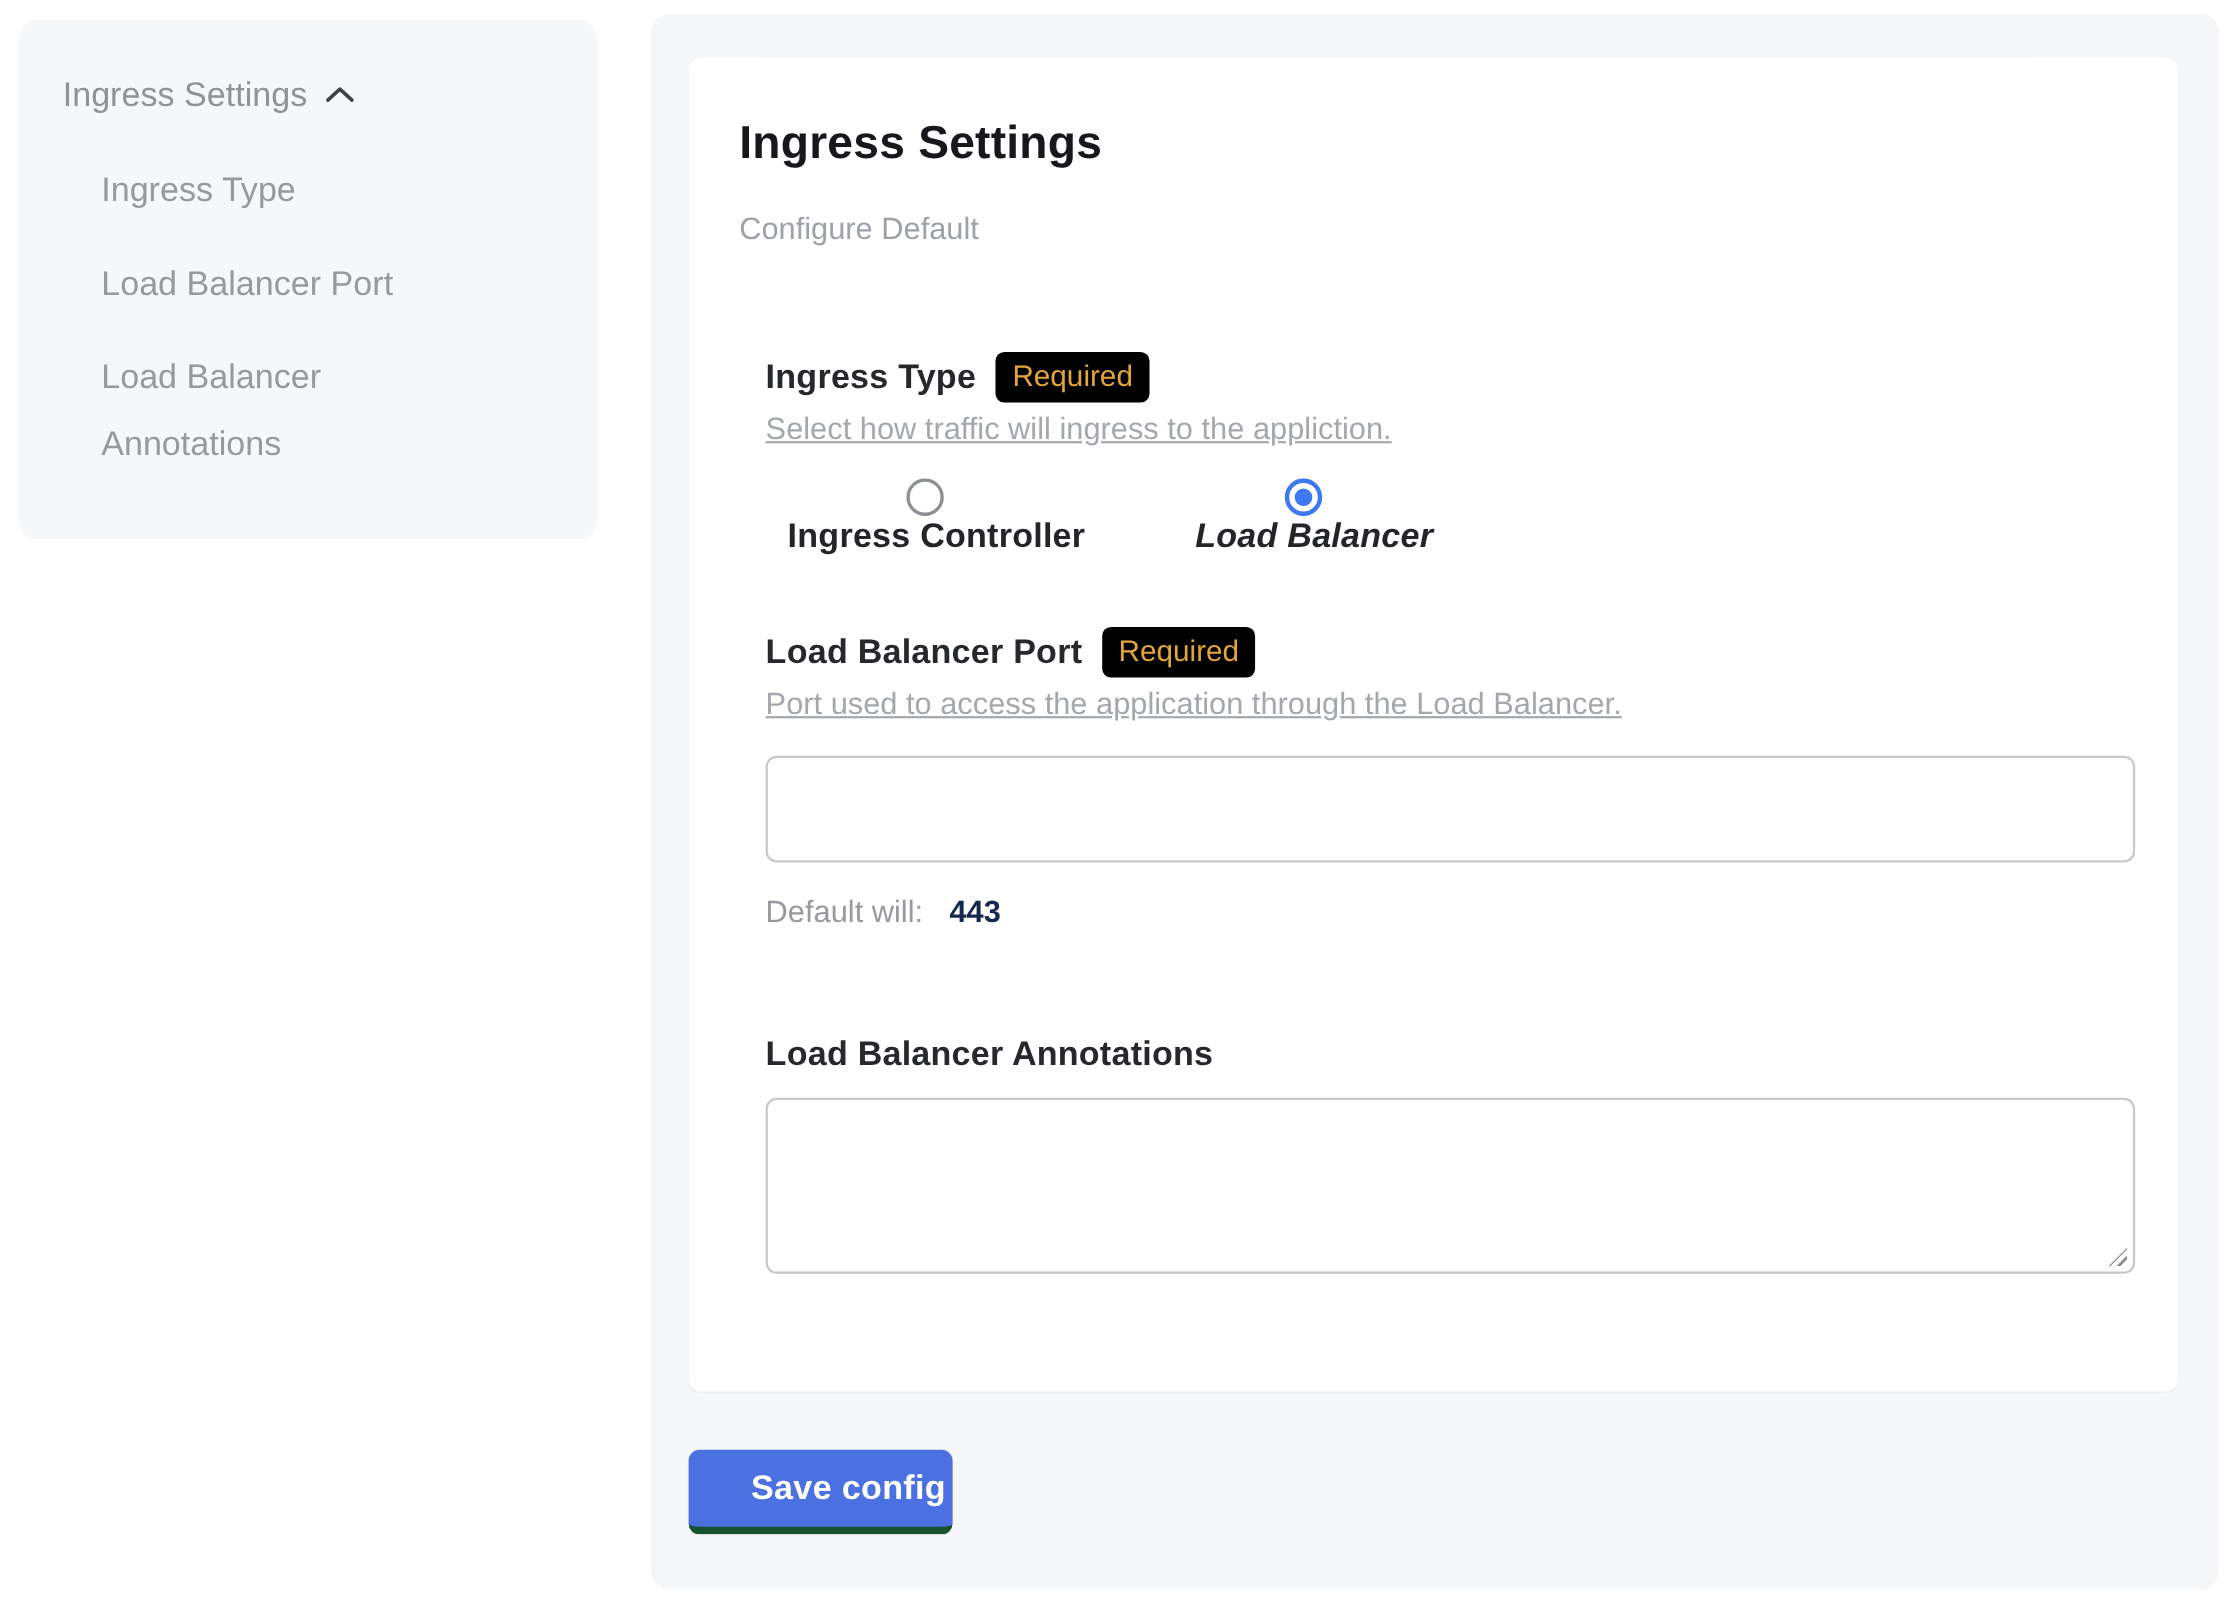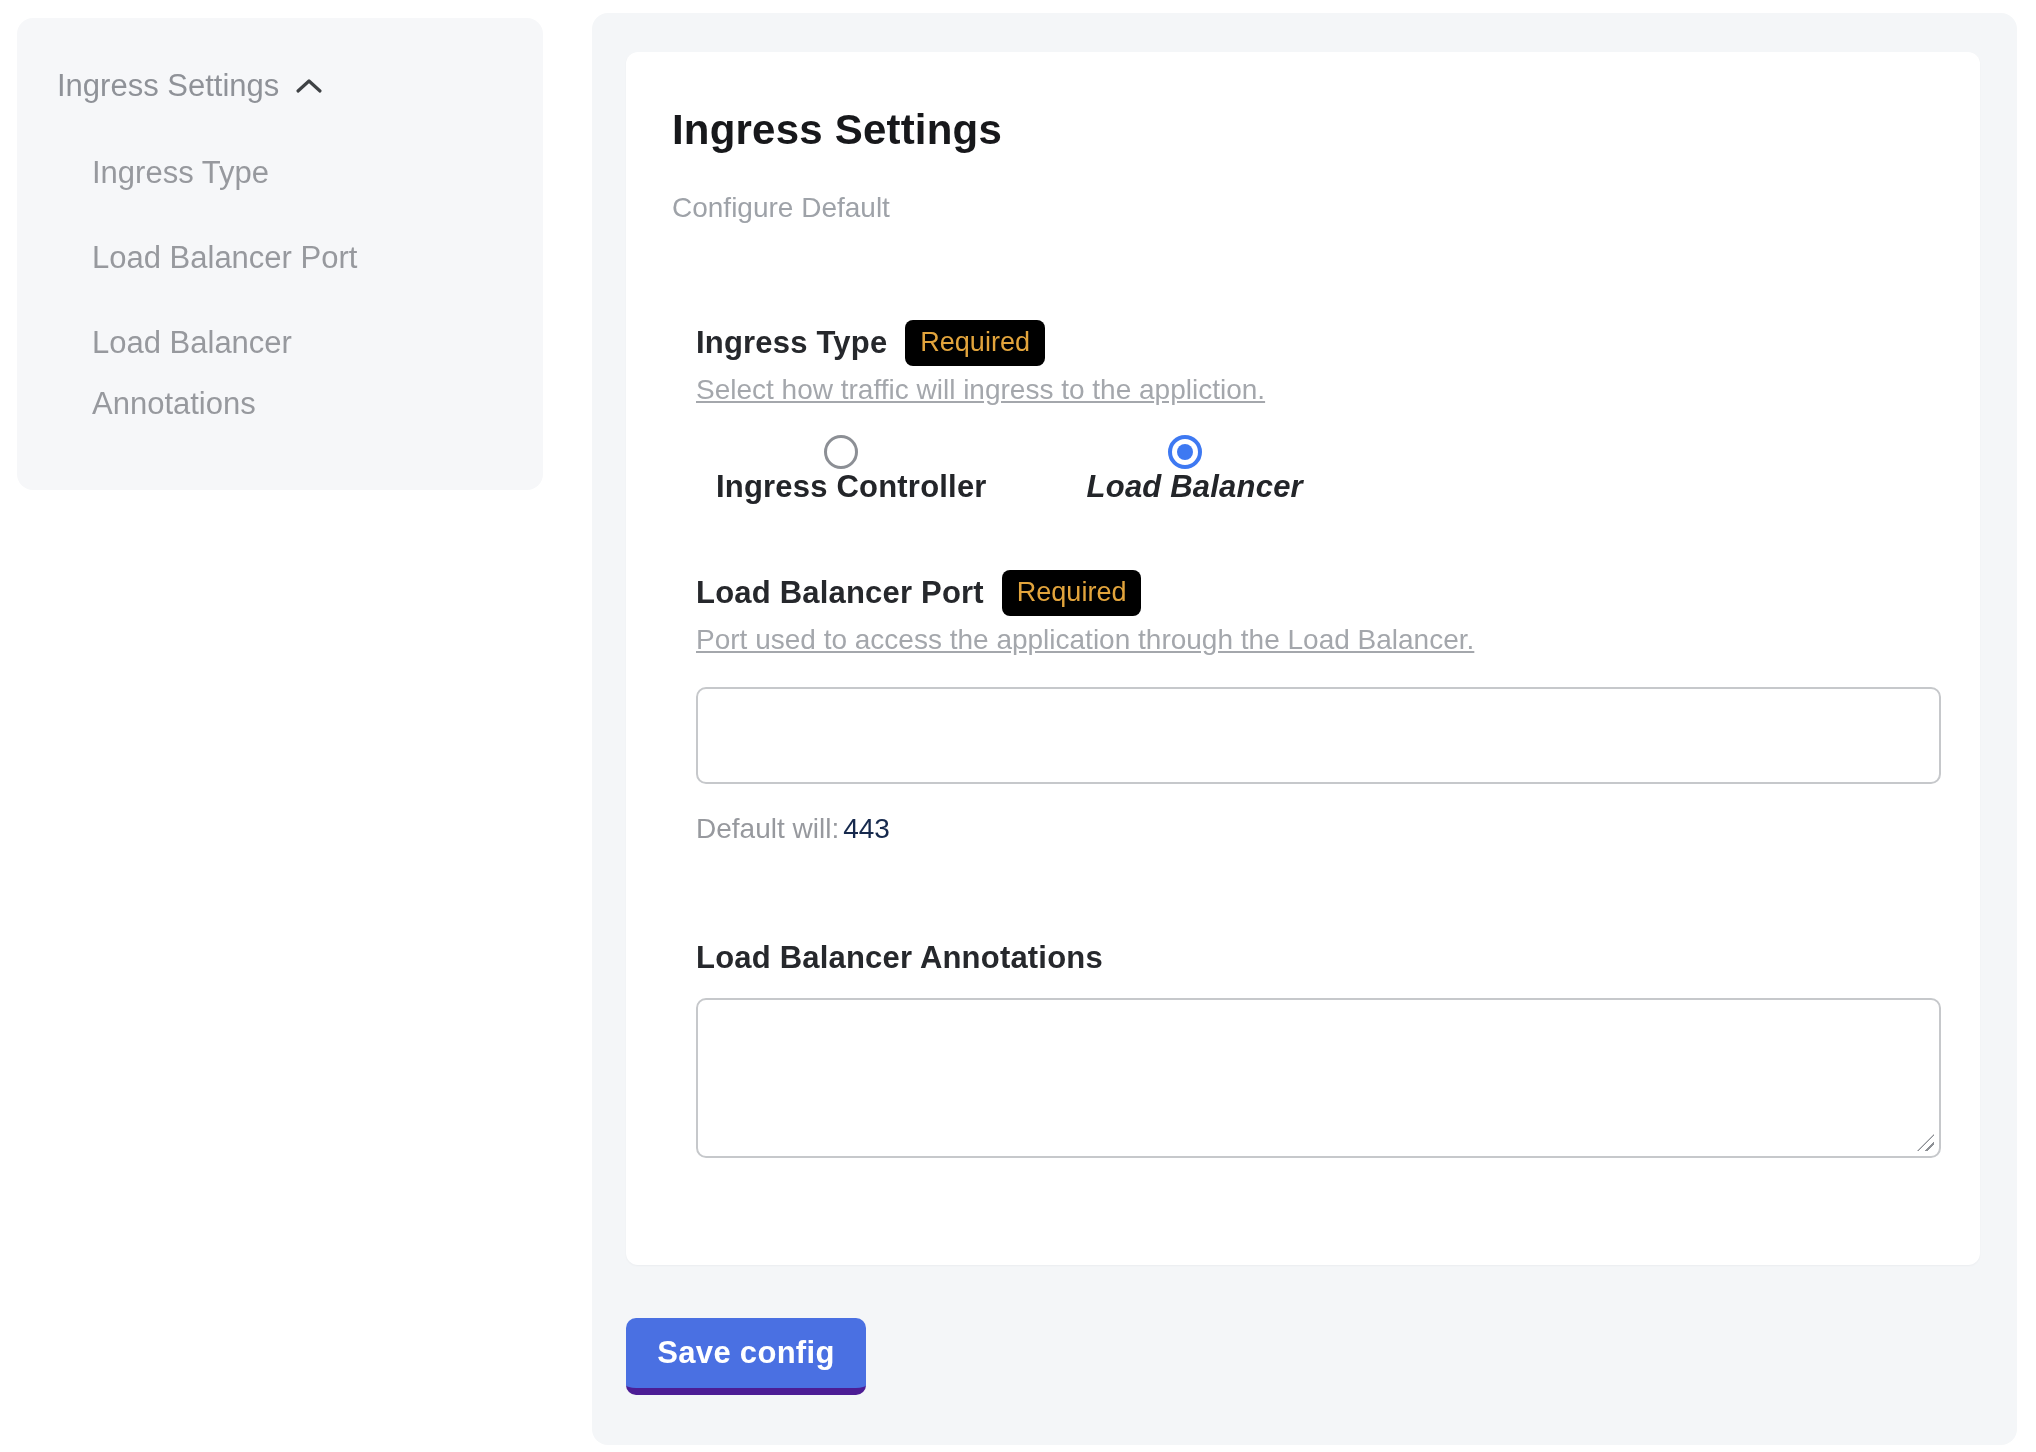--- a/index.html
+++ b/index.html
@@ -178,22 +178,22 @@
     outline: none;
   }
   .default-line {
     margin-top: 28px;
     font-size: 28px;
     line-height: 34px;
     color: #97999e;
   }
   .default-value {
     color: #16294d;
-    font-weight: normal;
-    margin-left: 4px;
+    font-weight: bold;
+    margin-left: 24px;
   }
 
   .section.annotations { margin-top: 88px; }
   .textarea-wrap {
     position: relative;
     margin-top: 16px;
     width: 1245px;
     height: 160px;
   }
   .text-area {
@@ -230,28 +230,29 @@
   
   .save-button {
     position: absolute;
     left: 626px;
     top: 1318px;
     width: 240px;
     height: 77px;
     box-sizing: border-box;
     background: #4a70e2;
     border: none;
-    border-bottom: 7px solid #4c1d95;
+    border-bottom: 7px solid #14532d;
     border-radius: 10px;
     color: #ffffff;
     font-family: "Liberation Sans", sans-serif;
     font-size: 31px;
     font-weight: bold;
     letter-spacing: 0.3px;
     cursor: pointer;
+    text-align: right;
   }
 </style>
 </head>
 <body>
 
 <aside class="sidebar">
   <div class="sidebar-title-row">
     <span>Ingress Settings</span>
     <span class="chev">
       <svg width="28" height="18" viewBox="0 0 28 18">

